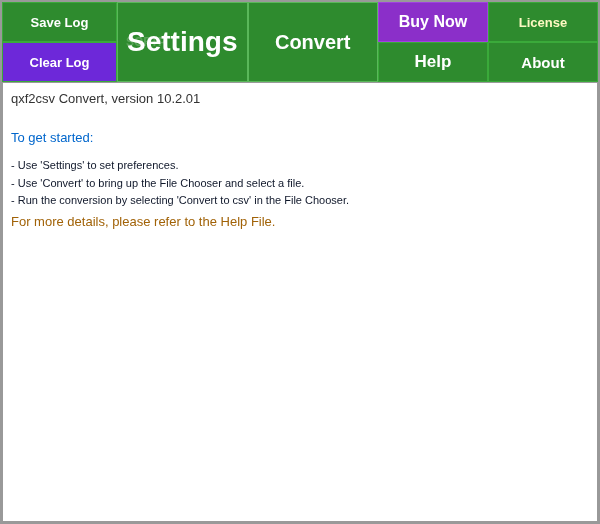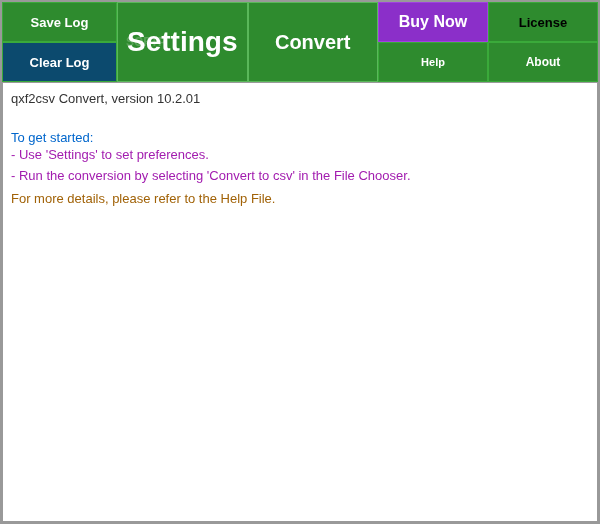--- a/index.html
+++ b/index.html
@@ -83,61 +83,62 @@
 
     .version-text {
       font-size: 13px;
       color: #333;
       margin-bottom: 24px;
     }
 
     .started-heading {
       color: #0066cc;
       font-size: 13px;
-      margin-bottom: 0;
+      margin-bottom: 12px;
     }
 
     .instruction-text {
-      font-size: 13px;
-      color: #a21caf;
+      font-size: 11px;
+      color: #0f172a;
       line-height: 1.6;
     }
 
     .help-link {
       color: #a16207;
       font-size: 13px;
       margin-top: 4px;
       display: block;
     }
   </style>
 </head>
 <body>
 
 <div class="window">
 
 
   <div class="toolbar" style="display: flex; height: 80px; background: rgb(46, 139, 46);">
       <div style="display: flex; flex-direction: column; width: 115px; flex-shrink: 0;">
         <button style="flex: 1 1 0%; background: rgb(46, 139, 46); color: white; border: 1px solid rgb(58, 170, 58); font-size: 13px; font-weight: bold; cursor: pointer;">Save Log</button>
-        <button style="flex: 1 1 0%; background: #0c4a6e; color: white; border: 1px solid rgb(58, 170, 58); font-size: 13px; font-weight: bold; cursor: pointer;">Clear Log</button>
+        <button style="flex: 1 1 0%; background: #6d28d9; color: white; border: 1px solid rgb(58, 170, 58); font-size: 13px; font-weight: bold; cursor: pointer;">Clear Log</button>
       </div>
       <div style="flex: 1 1 0%; display: flex; align-items: stretch;">
         <button style="flex: 1 1 0%; background: rgb(46, 139, 46); color: white; border: 1px solid rgb(90, 184, 90); font-size: 28px; font-weight: bold; cursor: pointer; position: relative;"><span style="position: absolute; left: 8px; top: 50%; transform: translateY(-50%); font-size: 12px; color: rgba(255, 255, 255, 0.2); font-weight: bold; pointer-events: none;">SOFTP</span><span>Settings</span></button>
         <button style="flex: 1 1 0%; background: rgb(46, 139, 46); color: white; border: 1px solid rgb(90, 184, 90); font-size: 20px; font-weight: bold; cursor: pointer;">Convert</button>
       </div>
       <div style="display: flex; flex-direction: column; width: 110px; flex-shrink: 0;">
         <button style="flex: 1 1 0%; background: rgb(139, 47, 201); color: white; border: 1px solid rgb(160, 64, 224); font-size: 16px; font-weight: bold; cursor: pointer;">Buy Now</button>
-        <button style="flex: 1 1 0%; background: rgb(46, 139, 46); color: white; border: 1px solid rgb(58, 170, 58); font-size: 11px; font-weight: bold; cursor: pointer;">Help</button>
+        <button style="flex: 1 1 0%; background: rgb(46, 139, 46); color: white; border: 1px solid rgb(58, 170, 58); font-size: 17px; font-weight: bold; cursor: pointer;">Help</button>
       </div>
       <div style="display: flex; flex-direction: column; width: 110px; flex-shrink: 0;">
-        <button style="flex: 1 1 0%; background: rgb(46, 139, 46); color: #000000; border: 1px solid rgb(58, 170, 58); font-size: 13px; font-weight: bold; cursor: pointer;">License</button>
-        <button style="flex: 1 1 0%; background: rgb(46, 139, 46); color: white; border: 1px solid rgb(58, 170, 58); font-size: 12px; font-weight: bold; cursor: pointer;">About</button>
+        <button style="flex: 1 1 0%; background: rgb(46, 139, 46); color: #fef9c3; border: 1px solid rgb(58, 170, 58); font-size: 13px; font-weight: bold; cursor: pointer;">License</button>
+        <button style="flex: 1 1 0%; background: rgb(46, 139, 46); color: white; border: 1px solid rgb(58, 170, 58); font-size: 15px; font-weight: bold; cursor: pointer;">About</button>
       </div>
     </div>
 
   <div class="content-area">
     <div class="version-text">qxf2csv Convert, version 10.2.01</div>
     <div class="started-heading">To get started:</div>
     <div class="instruction-text">- Use 'Settings' to set preferences.</div>
+    <div class="instruction-text">- Use 'Convert' to bring up the File Chooser and select a file.</div>
     <div class="instruction-text">- Run the conversion by selecting 'Convert to csv' in the File Chooser.</div>
     <span class="help-link">For more details, please refer to the Help File.</span>
   </div>
 </div>
 
 </body></html>

